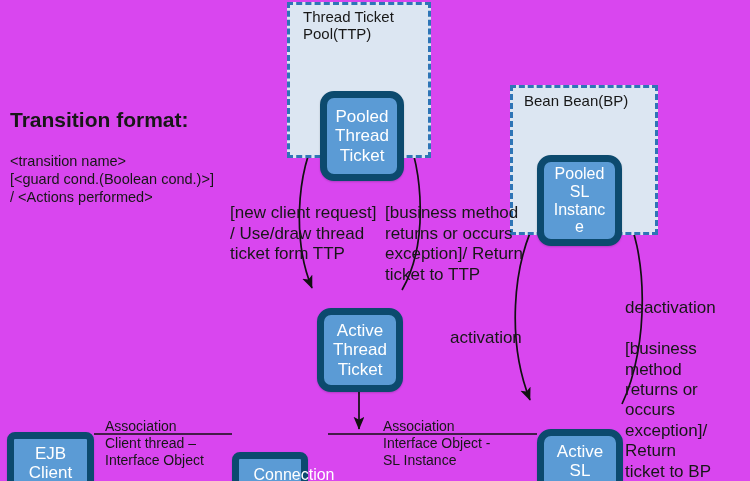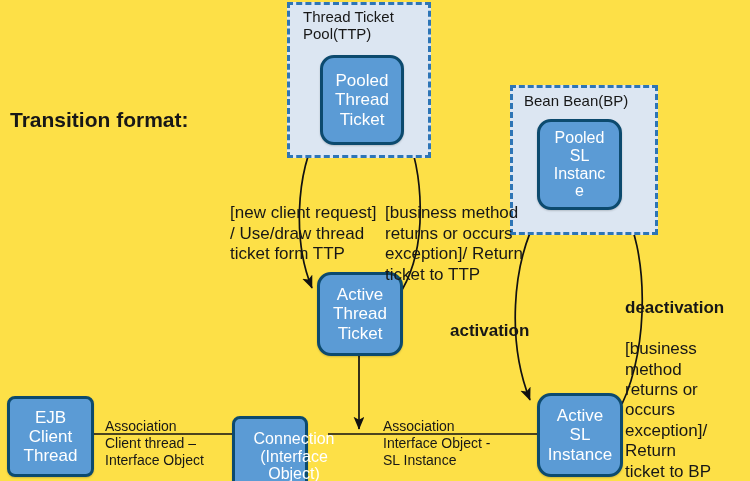--- a/index.html
+++ b/index.html
@@ -7,21 +7,21 @@
     padding: 0;
     background: #ffffff;
   }
   body {
     font-family: "Liberation Sans", sans-serif;
   }
   #canvas {
     position: relative;
     width: 750px;
     height: 481px;
-    background: #fde047;
+    background: #d946ef;
     overflow: hidden;
   }
   #edges {
     position: absolute;
     left: 0;
     top: 0;
     width: 750px;
     height: 481px;
     pointer-events: none;
   }
@@ -38,46 +38,47 @@
     color: #171717;
     font-size: 15px;
     line-height: 1.15;
     white-space: pre-line;
   }
 
   
   .node {
     position: absolute;
     background: #5B9BD5;
-    border: 3px solid #0c4a6e;
+    border: 7px solid #0c4a6e;
     box-sizing: border-box;
     color: #ffffff;
     display: flex;
     align-items: center;
     justify-content: center;
     text-align: center;
     font-size: 17px;
     line-height: 1.12;
     white-space: pre-line;
     box-shadow: 0 1px 2px rgba(0,0,0,0.18);
+    margin-top: 36px;
   }
   .node.rounded { border-radius: 14px; }
   .node.square  { border-radius: 8px; }
 
   
   .note {
     position: absolute;
     color: #171717;
     font-size: 17px;
     line-height: 1.2;
     white-space: pre-line;
   }
   .note .hd {
     display: block;
-    font-weight: bold;
+    font-weight: normal;
   }
   .legend {
     position: absolute;
     color: #171717;
     font-size: 14.5px;
     line-height: 1.25;
     white-space: pre-line;
   }
   .legend .hd {
     display: block;
@@ -146,36 +147,39 @@
   <div class="node square" style="left:7px; top:396px; width:87px; height:81px;">EJB
 Client
 Thread</div>
 
   <div class="node square" style="left:232px; top:416px; width:76px; height:81px; font-size:16px;padding-left:48px;">Connection
 (Interface
 Object)</div>
 
   <div class="legend" style="left:10px; top:89px; width:240px;">
     <span class="hd">Transition format:</span>
+    <span>&lt;transition name&gt;
+[&lt;guard cond.(Boolean cond.)&gt;]
+/ &lt;Actions performed&gt;</span>
   </div>
 
   <div class="note" style="left:230px; top:183px; width:150px;">
     <span>[new client request]
 / Use/draw thread
 ticket form TTP</span>
   </div>
 
   <div class="note" style="left:385px; top:183px; width:148px;">
     <span>[business method
 returns or occurs
 exception]/ Return
 ticket to TTP</span>
   </div>
 
-  <div class="note" style="left:450px; top:301px; width:152px;">
+  <div class="note" style="left:450px; top:308px; width:152px;">
     <span class="hd">activation</span>
   </div>
 
   <div class="note" style="left:625px; top:278px; width:122px;">
     <span class="hd">deactivation</span>
     <span>[business method
 returns or occurs
 exception]/ Return
 ticket to BP</span>
   </div>

